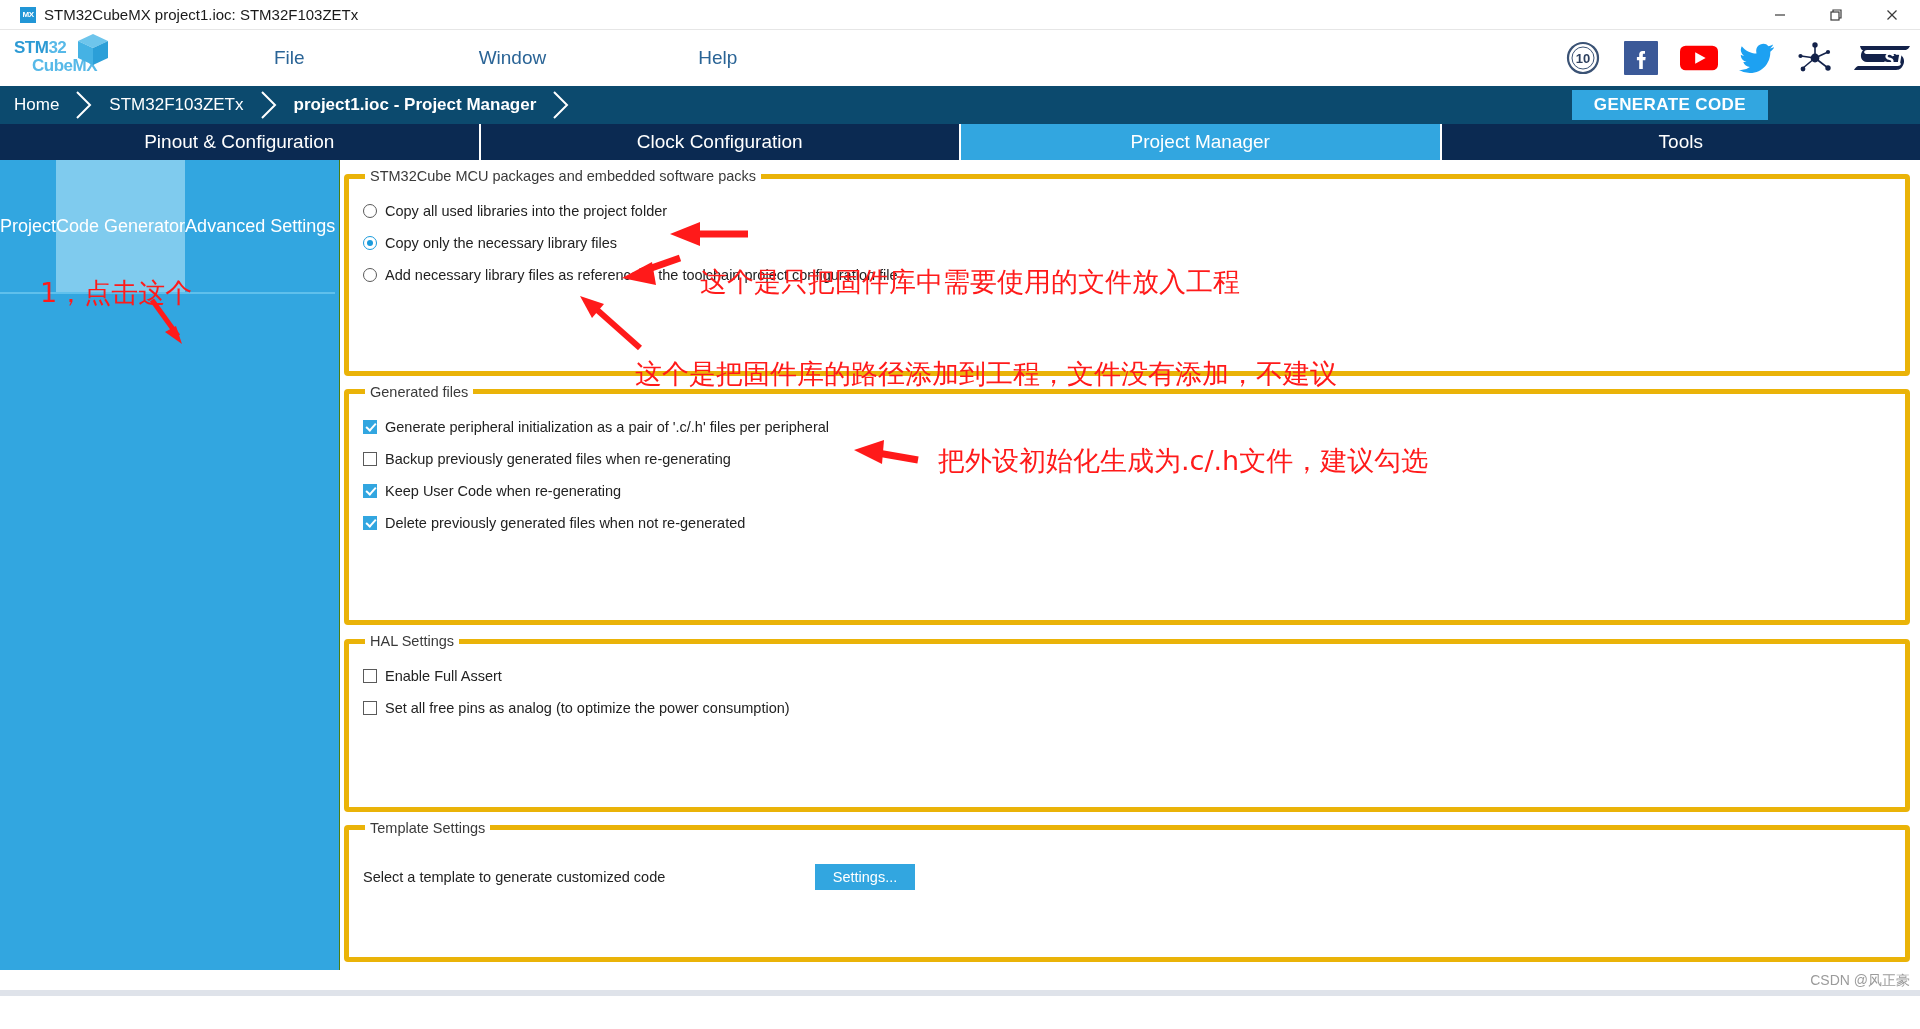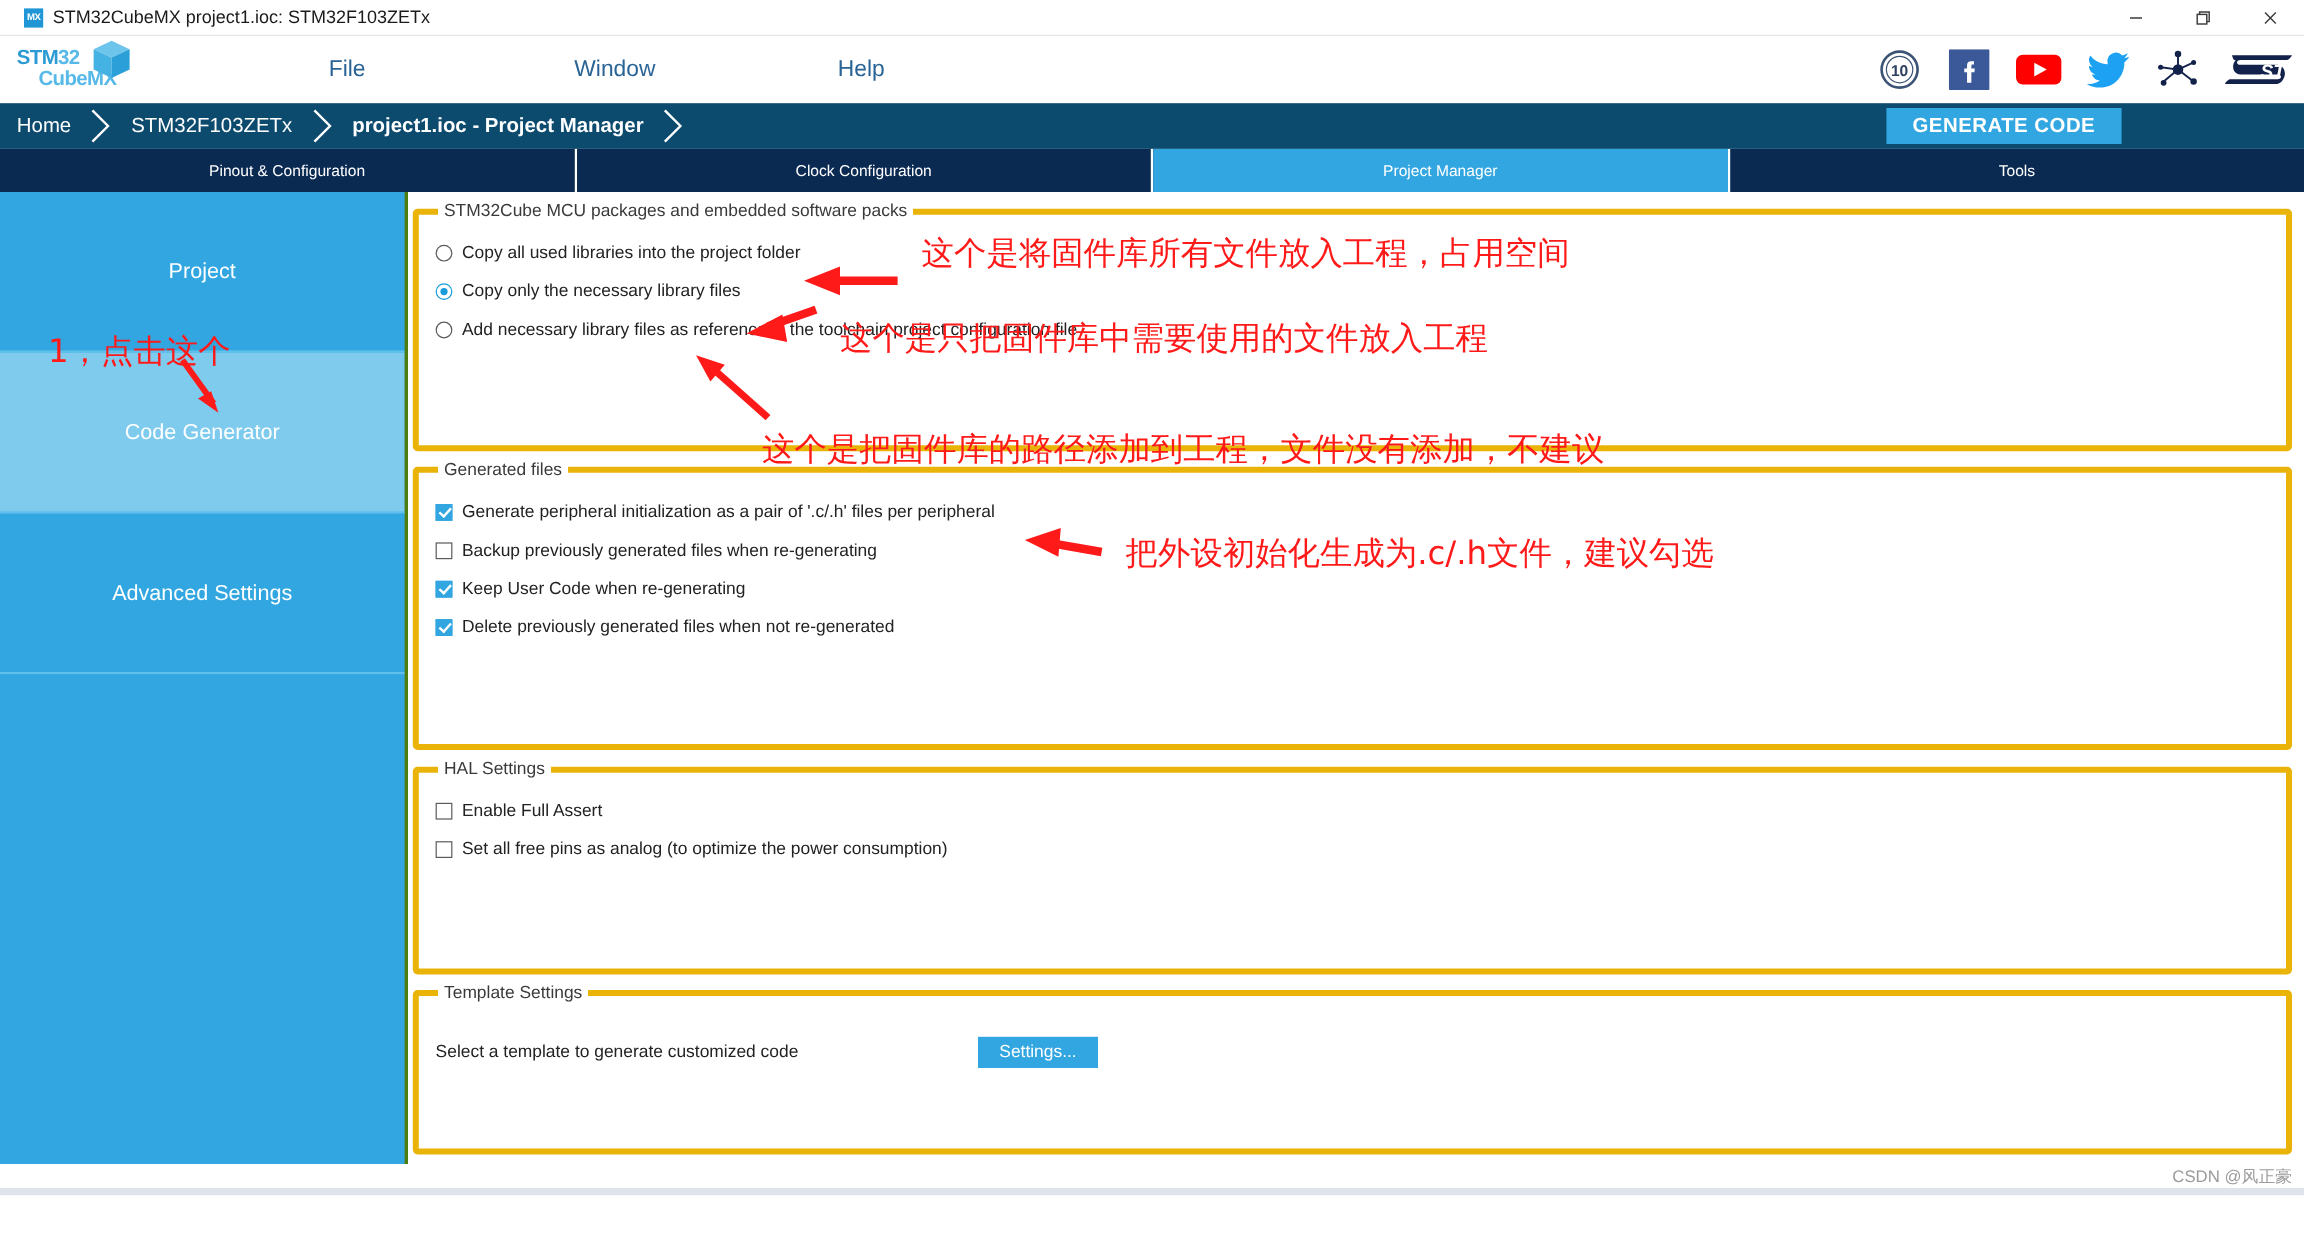--- a/index.html
+++ b/index.html
@@ -148,43 +148,43 @@
   
   .tabbar {
     height: 36px;
     background: #0b2a52;
     display: flex;
   }
   .tab {
     flex: 1 1 0;
     display: flex; align-items: center; justify-content: center;
     color: #ffffff;
-    font-size: 13px;
+    font-size: 19px;
     border-right: 2px solid #ffffff;
     background: #0b2a52;
   }
   .tab:last-child { border-right: none; }
   .tab.active { background: #32a6e0; }
 
   
   .body {
     display: flex;
     height: 810px;
     background: #ffffff;
     position: relative;
   }
 
   
   .sidebar {
     width: 340px;
     flex: 0 0 340px;
     background: #32a6e0;
-    border-right: 3px solid #4d7c0f;
-    display: flex;
-    flex-direction: column;
+    border-right: 1px solid #4d7c0f;
+    display: flex;
+    flex-direction: row;
   }
   .side-item {
     height: 134px;
     display: flex; align-items: center; justify-content: center;
     color: #ffffff;
     font-size: 18px;
     border-bottom: 2px solid #5fc0ec;
     background: #32a6e0;
     position: relative;
   }
@@ -526,21 +526,20 @@
 </div>
 
 <div class="footer">
   <div class="watermark">CSDN @风正豪</div>
   <div class="bottom-strip"></div>
 </div>
 
 <div class="overlay">
 
   <div class="anno" id="anno0" style="left: 40px; top: 275px; font-size: 27px;">1，点击这个</div>
-  <div class="anno" id="anno1" style="left: 768px; top: 193px; font-size: 27px;">这个是将固件库所有文件放入工程，占用空间</div>
   <div class="anno" id="anno2" style="left: 700px; top: 264px; font-size: 27px;">这个是只把固件库中需要使用的文件放入工程</div>
   <div class="anno" id="anno3" style="left: 635px; top: 356px; font-size: 27px;">这个是把固件库的路径添加到工程，文件没有添加，不建议</div>
   <div class="anno" id="anno4" style="left: 938px; top: 443px; font-size: 27px;">把外设初始化生成为.c/.h文件，建议勾选</div>
 
   <svg width="1920" height="1029" style="position:absolute;left:0;top:0">
 
     <g>
       <line x1="152" y1="300" x2="178" y2="336" stroke="#ff1a1a" stroke-width="5"></line>
       <polygon points="182,344 165,332 176,326" fill="#ff1a1a"></polygon>
     </g>

